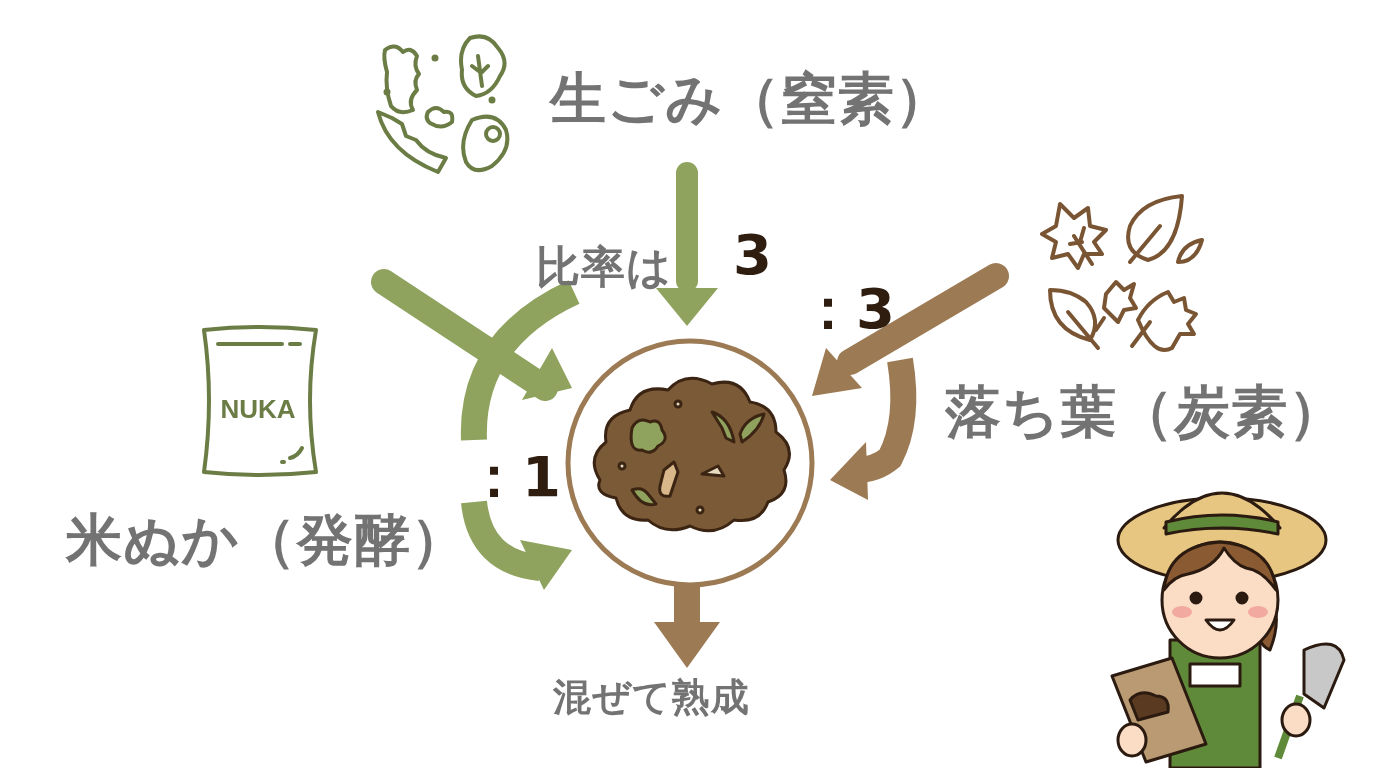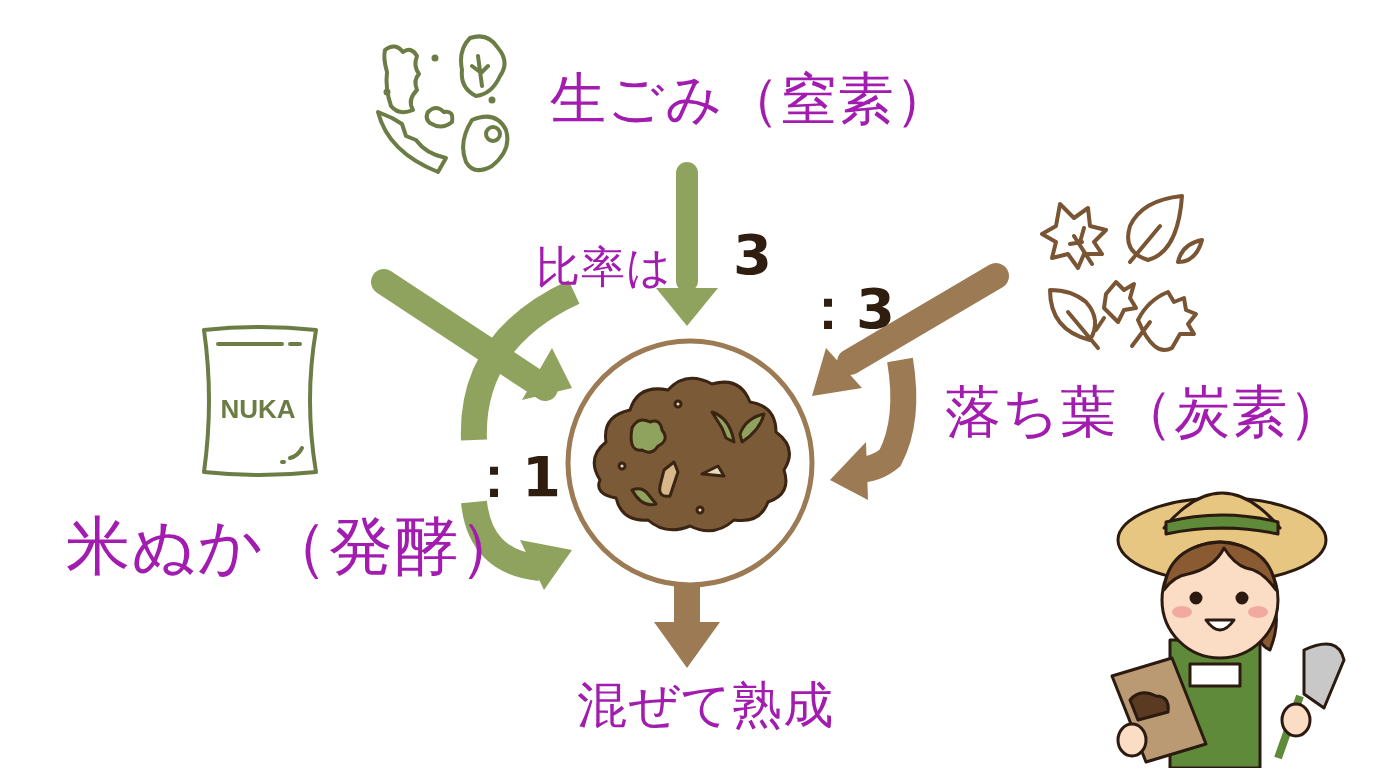--- a/index.html
+++ b/index.html
@@ -1,23 +1,23 @@
 <!DOCTYPE html>
 <html><head>
 <meta charset="utf-8">
 <style>
   html,body{margin:0;padding:0;}
   body{width:1376px;height:768px;background:#ffffff;position:relative;overflow:hidden;
        font-family:"DejaVu Sans","Liberation Sans",sans-serif;color:#2f1d10;}
   .abs{position:absolute;}
-  .label{font-weight:normal;color:#a21caf;white-space:nowrap;letter-spacing:1px;}
+  .label{font-weight:bold;color:#737373;white-space:nowrap;letter-spacing:1px;}
   .title-top{left:550px;top:62px;font-size:56px;}
   .title-right{left:945px;top:375px;font-size:56px;text-align:center;}
-  .title-left{left:66px;top:503px;font-size:64px;}
-  .title-bottom{left:577px;top:672px;font-size:50px;}
+  .title-left{left:66px;top:503px;font-size:56px;}
+  .title-bottom{left:553px;top:672px;font-size:38px;}
   .ratio-label{left:536px;top:238px;font-size:44px;}
   .ratio-num{font-size:56px;font-weight:bold;color:#2f1d10;}
   .r1{left:733px;top:222px;}
   .r2{left:800px;top:272px;}
   .r3{left:466px;top:440px;}
   svg{position:absolute;left:0;top:0;}
 </style>
 </head>
 <body>
 

